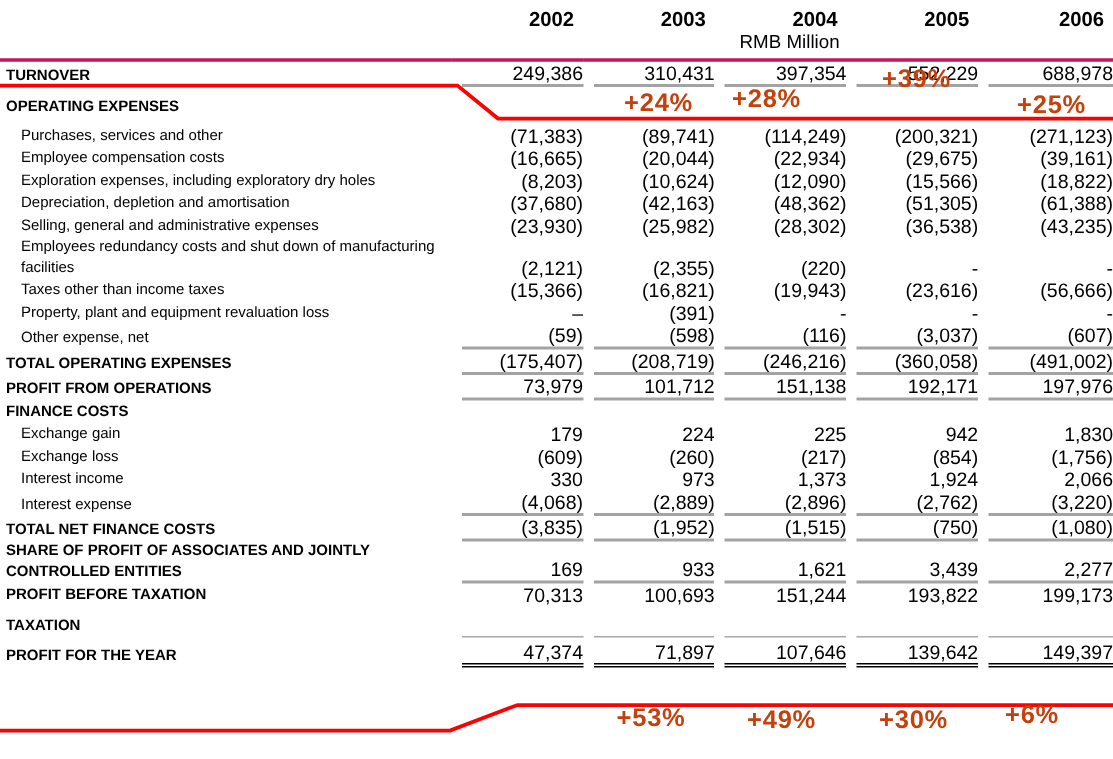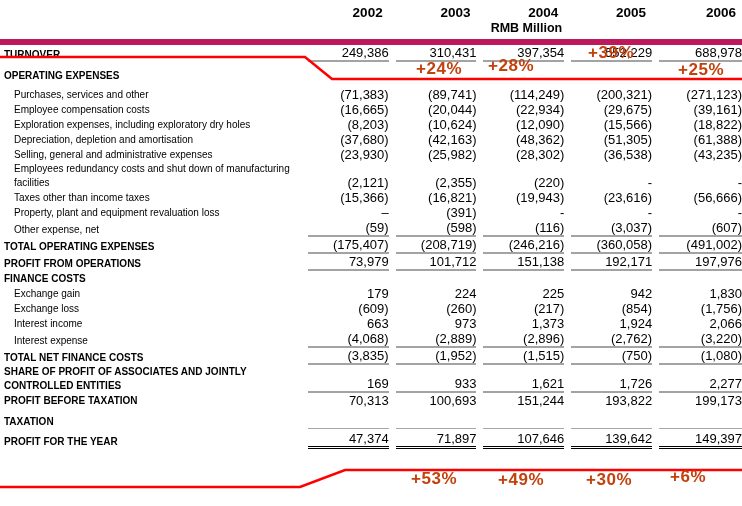--- a/index.html
+++ b/index.html
@@ -10,22 +10,22 @@
   table.fin{border-collapse:collapse;table-layout:fixed;width:742px;}
   table.fin th,table.fin td{padding:0;margin:0;}
   col.c-lbl{width:298px;}
   col.c-num{width:87px;}
   colgroup col:last-child{width:89px;}
 
   
   tr.years-row th{font-size:13.5px;font-weight:bold;text-align:right;
     padding:5px 6px 2px 0;line-height:15px;}
   tr.years-row th.lbl{text-align:left;}
-  tr.unit-row th{font-size:12.5px;font-weight:bold;text-align:center;
-    padding:0 0 4px 0;line-height:13px;border-bottom:6px solid #be185d;}
+  tr.unit-row th{font-size:12.5px;font-weight:normal;text-align:center;
+    padding:0 0 4px 0;line-height:13px;border-bottom:2px solid #be185d;}
   tr.unit-row th.unit{white-space:nowrap;position:relative;left:6px;}
 
   
   tbody td{vertical-align:bottom;font-size:13px;line-height:15px;
     padding:2px 6px 1px 0;}
   tbody td.lbl{font-size:10px;padding-left:4px;padding-right:2px;line-height:14px;}
   tr.section td.lbl{font-weight:bold;}
   tr.detail td.lbl{padding-left:14px;}
   tbody td.num{padding-left:7px;}
   .val{display:block;text-align:right;min-height:15px;white-space:nowrap;}
@@ -367,21 +367,21 @@
           <td class="num">
             <span class="val">(854)</span>
           </td>
           <td class="num">
             <span class="val">(1,756)</span>
           </td>
         </tr>
         <tr class="detail">
           <td class="lbl">Interest income</td>
           <td class="num">
-            <span class="val">663</span>
+            <span class="val">330</span>
           </td>
           <td class="num">
             <span class="val">973</span>
           </td>
           <td class="num">
             <span class="val">1,373</span>
           </td>
           <td class="num">
             <span class="val">1,924</span>
           </td>
@@ -430,21 +430,21 @@
           <td class="num">
             <span class="val">169</span>
           </td>
           <td class="num">
             <span class="val">933</span>
           </td>
           <td class="num">
             <span class="val">1,621</span>
           </td>
           <td class="num">
-            <span class="val">1,726</span>
+            <span class="val">3,439</span>
           </td>
           <td class="num">
             <span class="val">2,277</span>
           </td>
         </tr>
         <tr class="section">
           <td class="lbl">PROFIT BEFORE TAXATION</td>
           <td class="num">
             <span class="val">70,313</span>
           </td>

